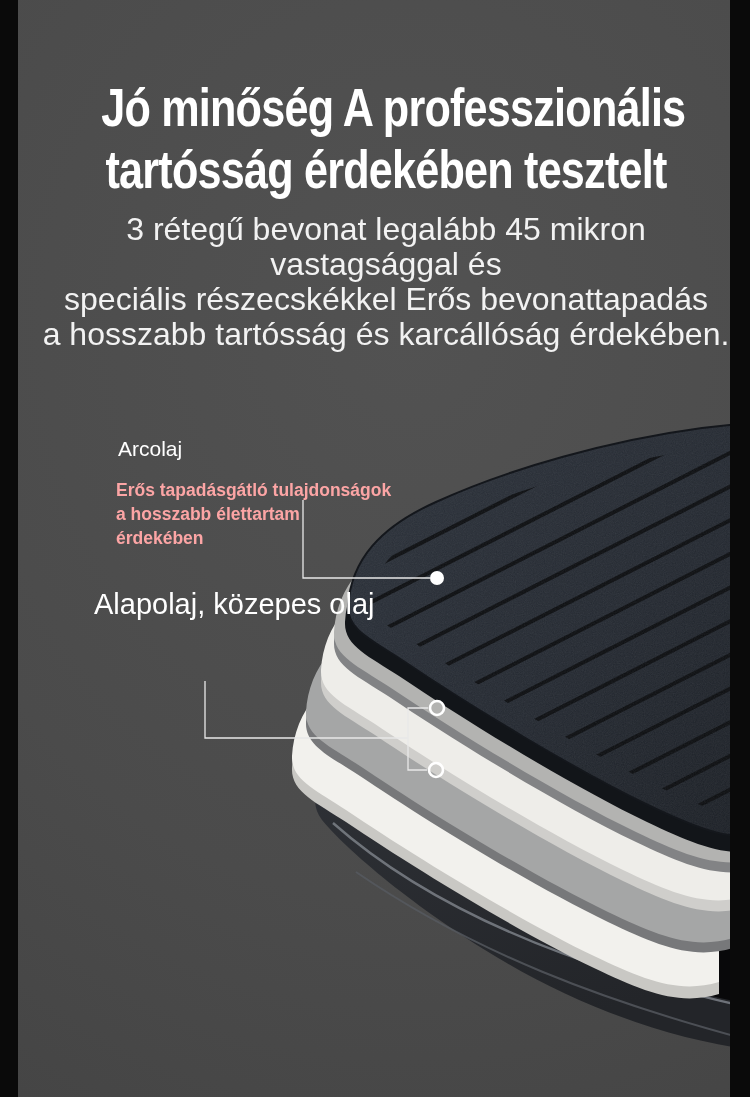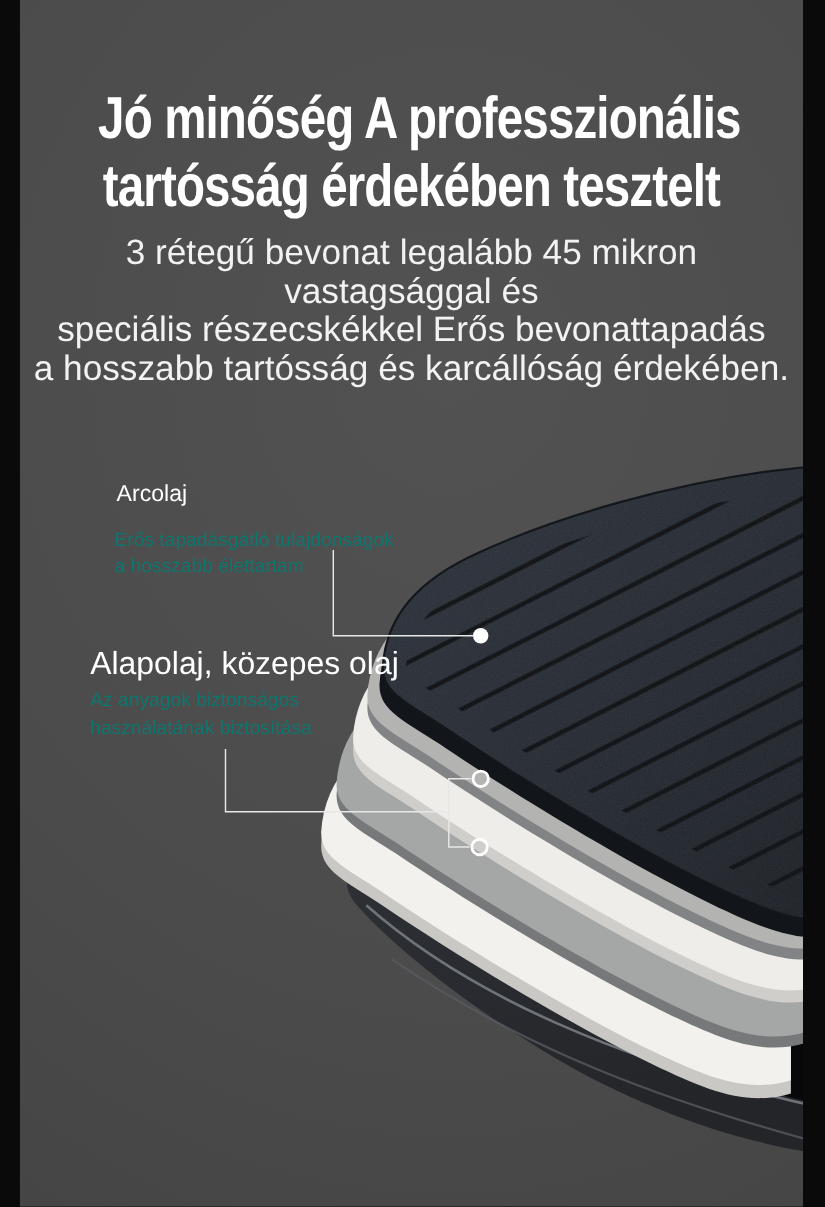--- a/index.html
+++ b/index.html
@@ -9,34 +9,34 @@
     font-family:"Liberation Sans","DejaVu Sans",sans-serif;
   }
   .panel{
     position:absolute;left:18px;top:0;width:712px;height:1097px;z-index:0;
     background:radial-gradient(130% 95% at 55% 30%, #525252 0%, #4b4b4b 55%, #424242 100%);
   }
   .frame{position:absolute;top:0;height:1097px;background:#0a0a0a;z-index:5}
   .frame.left{left:0;width:18px}
   .frame.right{right:0;width:20px}
   .figure-svg{position:absolute;left:0;top:0;z-index:1}
-  .textlayer{position:absolute;left:0;top:0;width:619px;height:1097px;z-index:3;pointer-events:none}
+  .textlayer{position:absolute;left:12px;top:0;width:619px;height:1097px;z-index:3;pointer-events:none}
   .title{
     position:absolute;left:18px;width:712px;top:76px;text-align:center;color:#ffffff;
   }
   .title-line{
     display:block;font-size:54px;line-height:62px;font-weight:700;letter-spacing:-1px;
     transform:scaleX(0.80);white-space:nowrap;
   }
   .subtitle{
     position:absolute;left:18px;width:712px;top:212px;text-align:center;color:#f2f2f2;
   }
   .subtitle-line{display:block;font-size:32px;line-height:35px;font-weight:400}
   .callout-heading{position:absolute;color:#ffffff;font-weight:400;white-space:nowrap}
-  .callout-desc{position:absolute;color:#0f766e;font-weight:400;white-space:nowrap}
+  .callout-desc{position:absolute;color:#fca5a5;font-weight:700;white-space:nowrap}
   .h-top{left:106px;top:437px;font-size:21px}
   .d-top{left:104px;top:478px;font-size:17.5px;line-height:24px}
   .h-base{left:82px;top:588px;font-size:29px}
   .d-base{left:82px;top:624px;font-size:17.5px;line-height:25px}
   .desc-line{display:block}
 </style>
 </head>
 <body>
 
 <div class="panel"></div>
@@ -108,23 +108,20 @@
   <p class="subtitle" style="margin:0">
     <span class="subtitle-line">3 rétegű bevonat legalább 45 mikron vastagsággal és</span>
     <span class="subtitle-line">speciális részecskékkel Erős bevonattapadás</span>
     <span class="subtitle-line">a hosszabb tartósság és karcállóság érdekében.</span>
   </p>
 
   <div class="callout-heading h-top">Arcolaj</div>
   <div class="callout-desc d-top">
     <span class="desc-line">Erős tapadásgátló tulajdonságok</span>
     <span class="desc-line">a hosszabb élettartam</span>
+    <span class="desc-line">érdekében</span>
   </div>
 
   <div class="callout-heading h-base">Alapolaj, közepes olaj</div>
-  <div class="callout-desc d-base">
-    <span class="desc-line">Az anyagok biztonságos</span>
-    <span class="desc-line">használatának biztosítása</span>
-  </div>
 </div>
 
 <div class="frame left"></div>
 <div class="frame right"></div>
 
 </body></html>

